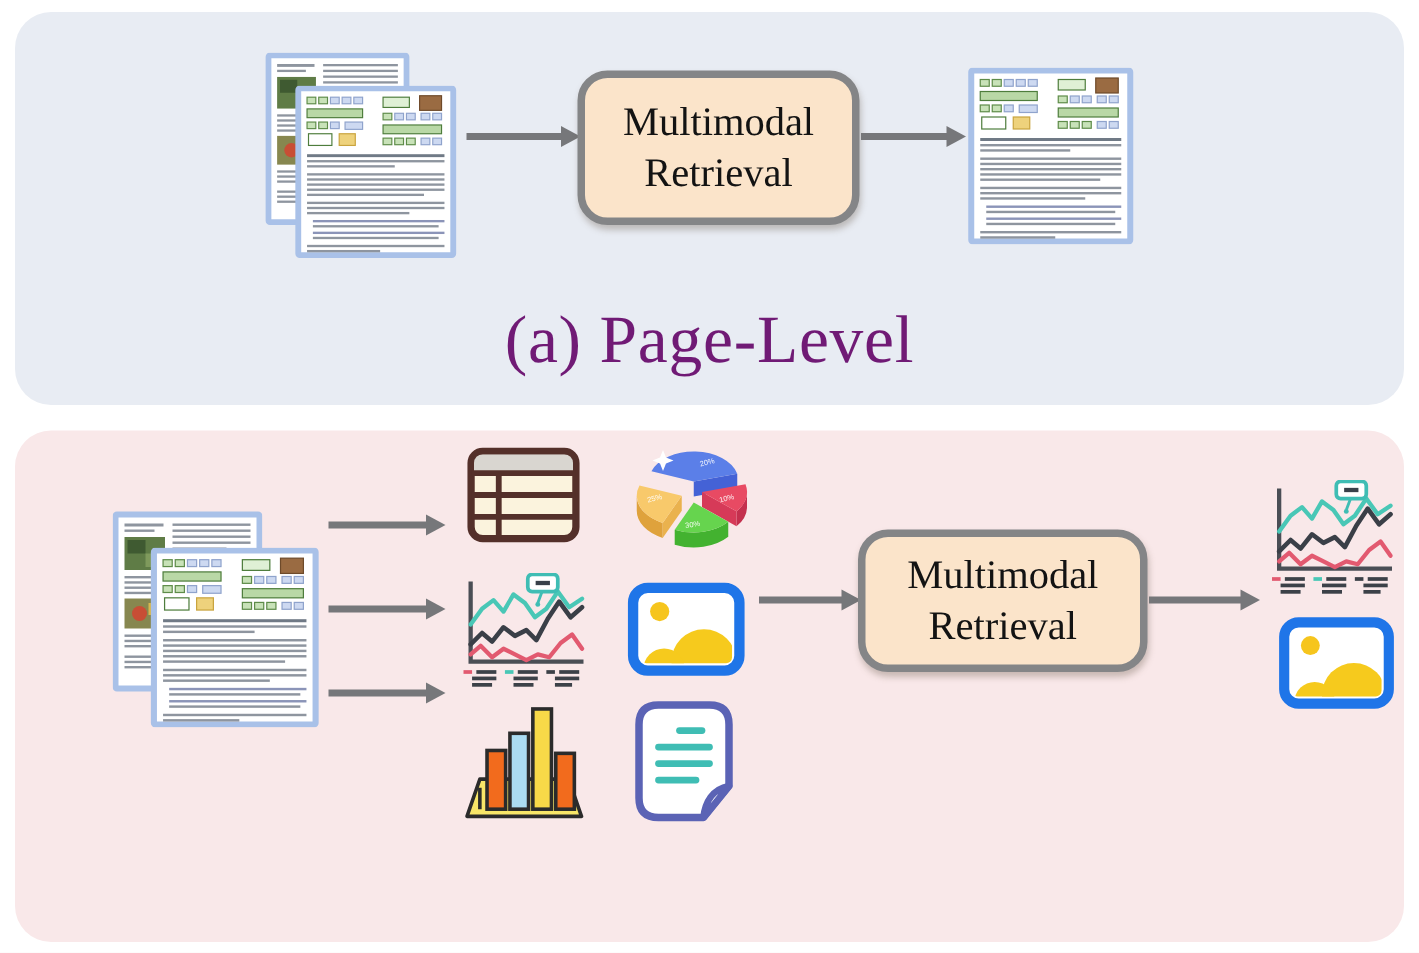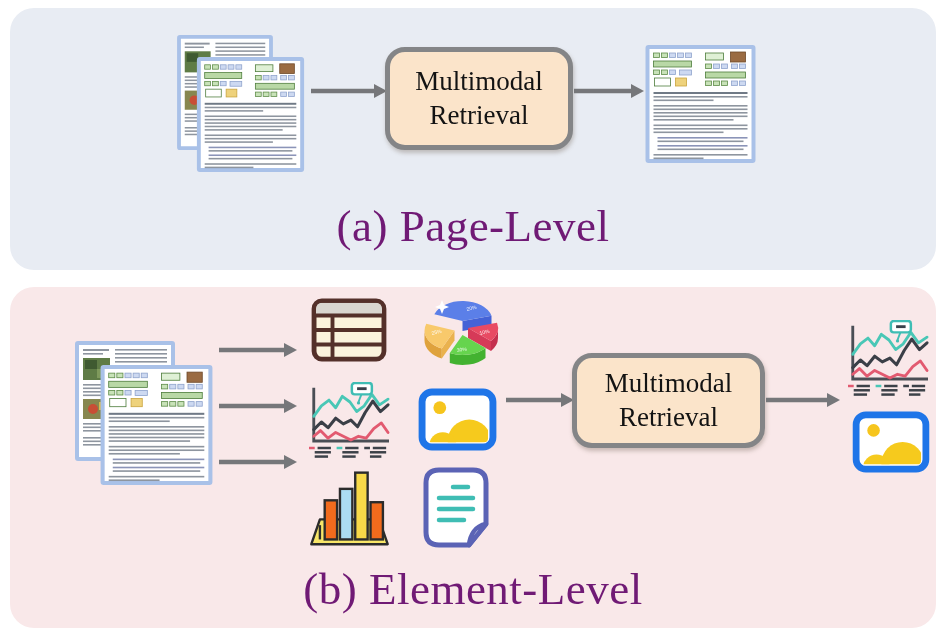--- a/index.html
+++ b/index.html
@@ -317,15 +317,14 @@
       <polygon points="62,2 75,9 62,16" fill="#76777a"></polygon>
     </svg>
 
     <svg class="abs" style="left:836px; top:33px;" width="84" height="80">
         <use href="#sym-chart-line"></use>
       </svg>
     <svg class="abs" style="left:842px; top:124px;" width="78" height="62">
         <use href="#sym-image"></use>
       </svg>
 
-    <div class="caption" style="top:276px;">(b) Element-Level</div>
   </div>
 </div>
 
 </body></html>

